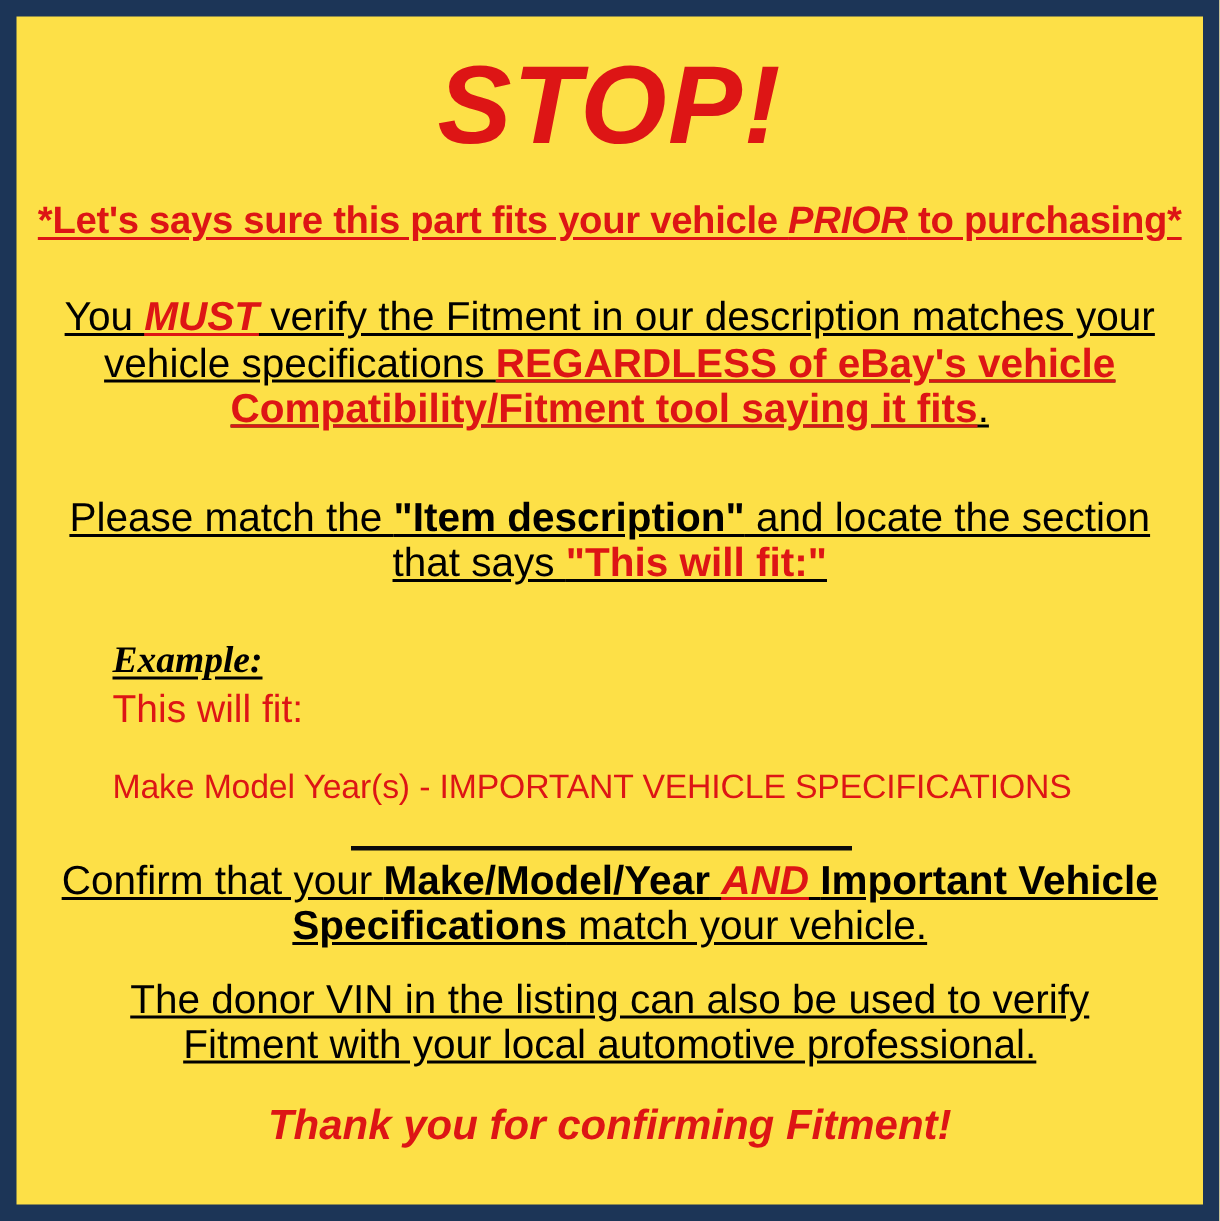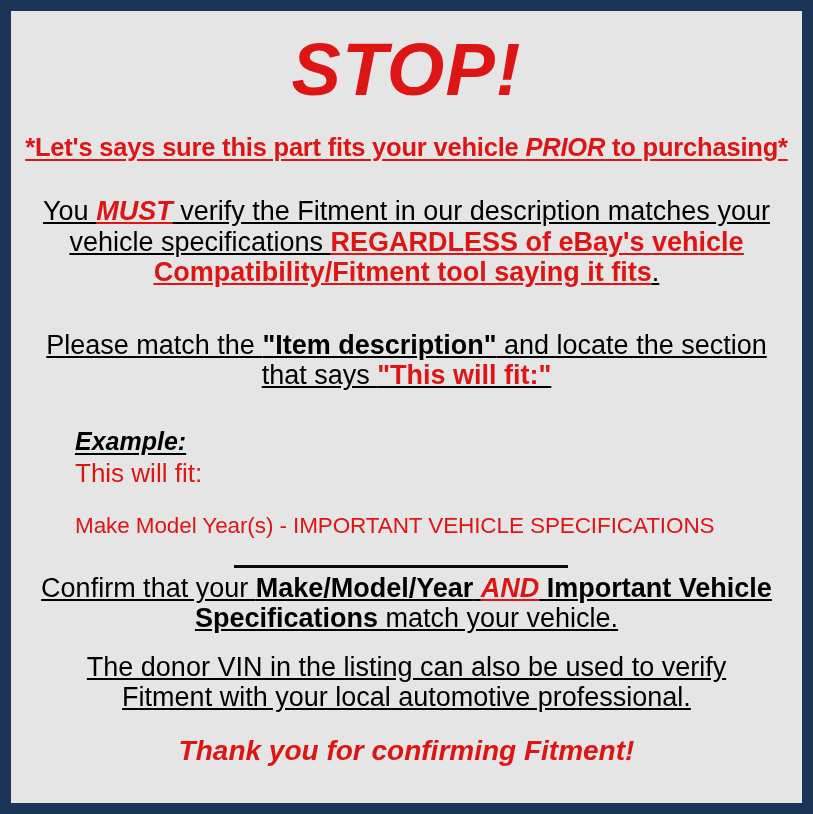--- a/index.html
+++ b/index.html
@@ -10,21 +10,21 @@
   body {
     width: 813px;
     height: 814px;
     overflow: hidden;
     font-family: "Liberation Sans", sans-serif;
   }
   #notice-card {
     box-sizing: border-box;
     width: 813px;
     height: 814px;
-    background: #e5e5e5;
+    background: #fde047;
     border: 11px solid #1c3557;
     position: relative;
   }
   .inner {
     box-sizing: border-box;
     width: 100%;
     height: 100%;
     padding: 0 12px;
     display: block;
     text-align: center;
@@ -99,20 +99,21 @@
   }
   #example-label {
     font-size: 25px;
     font-weight: bold;
     font-style: italic;
     color: #000000;
     text-decoration: underline;
     text-underline-offset: 3px;
     display: inline-block;
     margin: 0;
+    font-family: Liberation Serif, serif;
   }
   #example-willfit {
     font-size: 26px;
     font-weight: normal;
     color: #DD1515;
     margin: 2px 0 0 0;
   }
   #example-spec {
     font-size: 22.5px;
     font-weight: normal;

